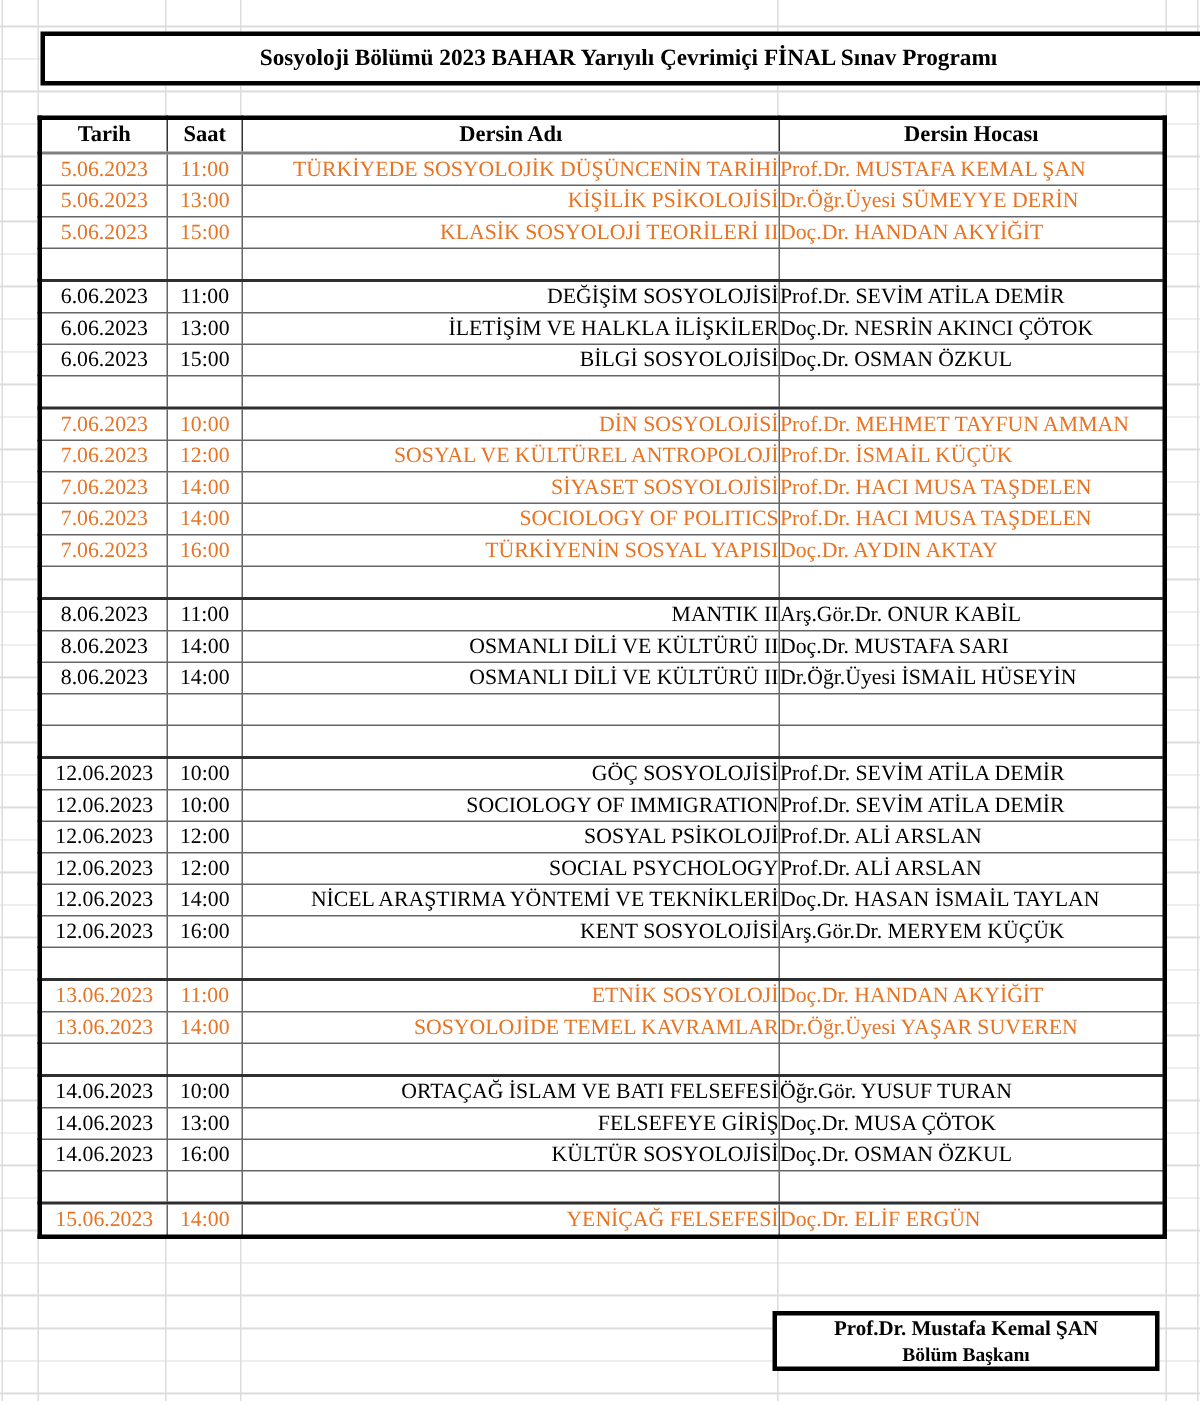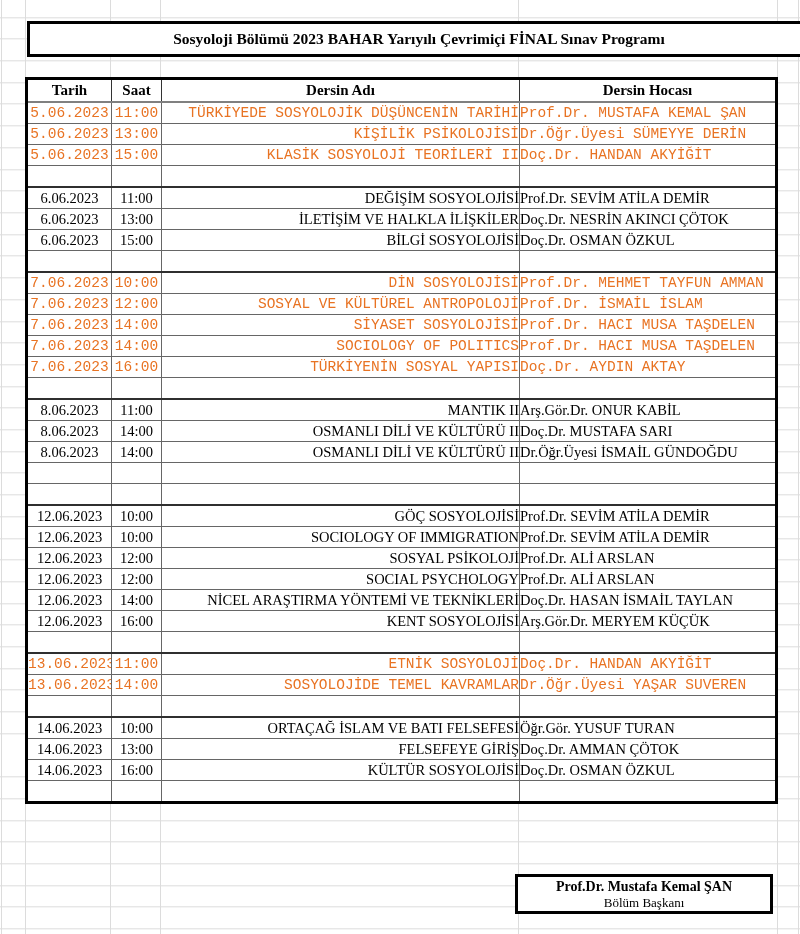--- a/index.html
+++ b/index.html
@@ -35,32 +35,32 @@
     border:1px solid #333; border-bottom:2.5px solid #808080;
     height:21px; font-weight:bold; font-size:15px; color:#000;
     text-align:center; padding:0; overflow:hidden; white-space:nowrap;
   }
   table.schedule td {
     border:1px solid #666;
     height:20px; font-size:14.5px; line-height:1;
     padding:0; overflow:hidden; white-space:nowrap; color:#000;
   }
   tr.block-start td { border-top:2px solid #2f2f2f; }
-  tr.orange td { color:#E87323;font-family:Liberation Mono, monospace; }
+  tr.orange td { color:#E87323; }
   td.c-date, td.c-time { text-align:center; }
   td.c-course { text-align:right; padding-left:3px; }
   td.c-instr { text-align:left; padding-left:4px; }
   .signature-box {
     position:absolute; left:515px; top:874px; width:258px; height:40px;
     box-sizing:border-box; border:3px solid #000; background:#fff;
     display:flex; flex-direction:column; align-items:center; justify-content:center;
     z-index:2; color:#000;
   }
   .signature-name { font-weight:bold; font-size:14px; line-height:17px; }
-  .signature-title { font-size:13px; line-height:15px; }
+  .signature-title { font-size:13px; line-height:15px;font-weight:bold; }
 </style>
 </head>
 <body>
 
 <div class="canvas">
     <div class="vline" style="left: 798px;"></div>
     <div class="vline" style="left: 777px;"></div>
     <div class="vline" style="left: 518px;"></div>
     <div class="vline" style="left: 160px;"></div>
     <div class="vline" style="left: 110px;"></div>
@@ -138,21 +138,21 @@
         <tr class="orange block-start">
           <td class="c-date">7.06.2023</td>
           <td class="c-time">10:00</td>
           <td class="c-course">DİN SOSYOLOJİSİ</td>
           <td class="c-instr">Prof.Dr. MEHMET TAYFUN AMMAN</td>
         </tr>
         <tr class="orange">
           <td class="c-date">7.06.2023</td>
           <td class="c-time">12:00</td>
           <td class="c-course">SOSYAL VE KÜLTÜREL ANTROPOLOJİ</td>
-          <td class="c-instr">Prof.Dr. İSMAİL İSLAM</td>
+          <td class="c-instr">Prof.Dr. İSMAİL KÜÇÜK</td>
         </tr>
         <tr class="orange">
           <td class="c-date">7.06.2023</td>
           <td class="c-time">14:00</td>
           <td class="c-course">SİYASET SOSYOLOJİSİ</td>
           <td class="c-instr">Prof.Dr. HACI MUSA TAŞDELEN</td>
         </tr>
         <tr class="orange">
           <td class="c-date">7.06.2023</td>
           <td class="c-time">14:00</td>
@@ -180,21 +180,21 @@
         <tr class="black">
           <td class="c-date">8.06.2023</td>
           <td class="c-time">14:00</td>
           <td class="c-course">OSMANLI DİLİ VE KÜLTÜRÜ II</td>
           <td class="c-instr">Doç.Dr. MUSTAFA SARI</td>
         </tr>
         <tr class="black">
           <td class="c-date">8.06.2023</td>
           <td class="c-time">14:00</td>
           <td class="c-course">OSMANLI DİLİ VE KÜLTÜRÜ II</td>
-          <td class="c-instr">Dr.Öğr.Üyesi İSMAİL GÜNDOĞDU</td>
+          <td class="c-instr">Dr.Öğr.Üyesi İSMAİL HÜSEYİN</td>
         </tr>
         <tr class="spacer">
           <td class="c-date"></td>
           <td class="c-time"></td>
           <td class="c-course"></td>
           <td class="c-instr"></td>
         </tr>
         <tr class="spacer">
           <td class="c-date"></td>
           <td class="c-time"></td>
@@ -264,34 +264,40 @@
         <tr class="black block-start">
           <td class="c-date">14.06.2023</td>
           <td class="c-time">10:00</td>
           <td class="c-course">ORTAÇAĞ İSLAM VE BATI FELSEFESİ</td>
           <td class="c-instr">Öğr.Gör. YUSUF TURAN</td>
         </tr>
         <tr class="black">
           <td class="c-date">14.06.2023</td>
           <td class="c-time">13:00</td>
           <td class="c-course">FELSEFEYE GİRİŞ</td>
-          <td class="c-instr">Doç.Dr. AMMAN ÇÖTOK</td>
+          <td class="c-instr">Doç.Dr. MUSA ÇÖTOK</td>
         </tr>
         <tr class="black">
           <td class="c-date">14.06.2023</td>
           <td class="c-time">16:00</td>
           <td class="c-course">KÜLTÜR SOSYOLOJİSİ</td>
           <td class="c-instr">Doç.Dr. OSMAN ÖZKUL</td>
         </tr>
         <tr class="spacer">
           <td class="c-date"></td>
           <td class="c-time"></td>
           <td class="c-course"></td>
           <td class="c-instr"></td>
         </tr>
+        <tr class="orange block-start">
+          <td class="c-date">15.06.2023</td>
+          <td class="c-time">14:00</td>
+          <td class="c-course">YENİÇAĞ FELSEFESİ</td>
+          <td class="c-instr">Doç.Dr. ELİF ERGÜN</td>
+        </tr>
       </tbody>
   </table>
 
   <div class="signature-box">
     <div class="signature-name">Prof.Dr. Mustafa Kemal ŞAN</div>
     <div class="signature-title">Bölüm Başkanı</div>
   </div>
 
 </div>
 

